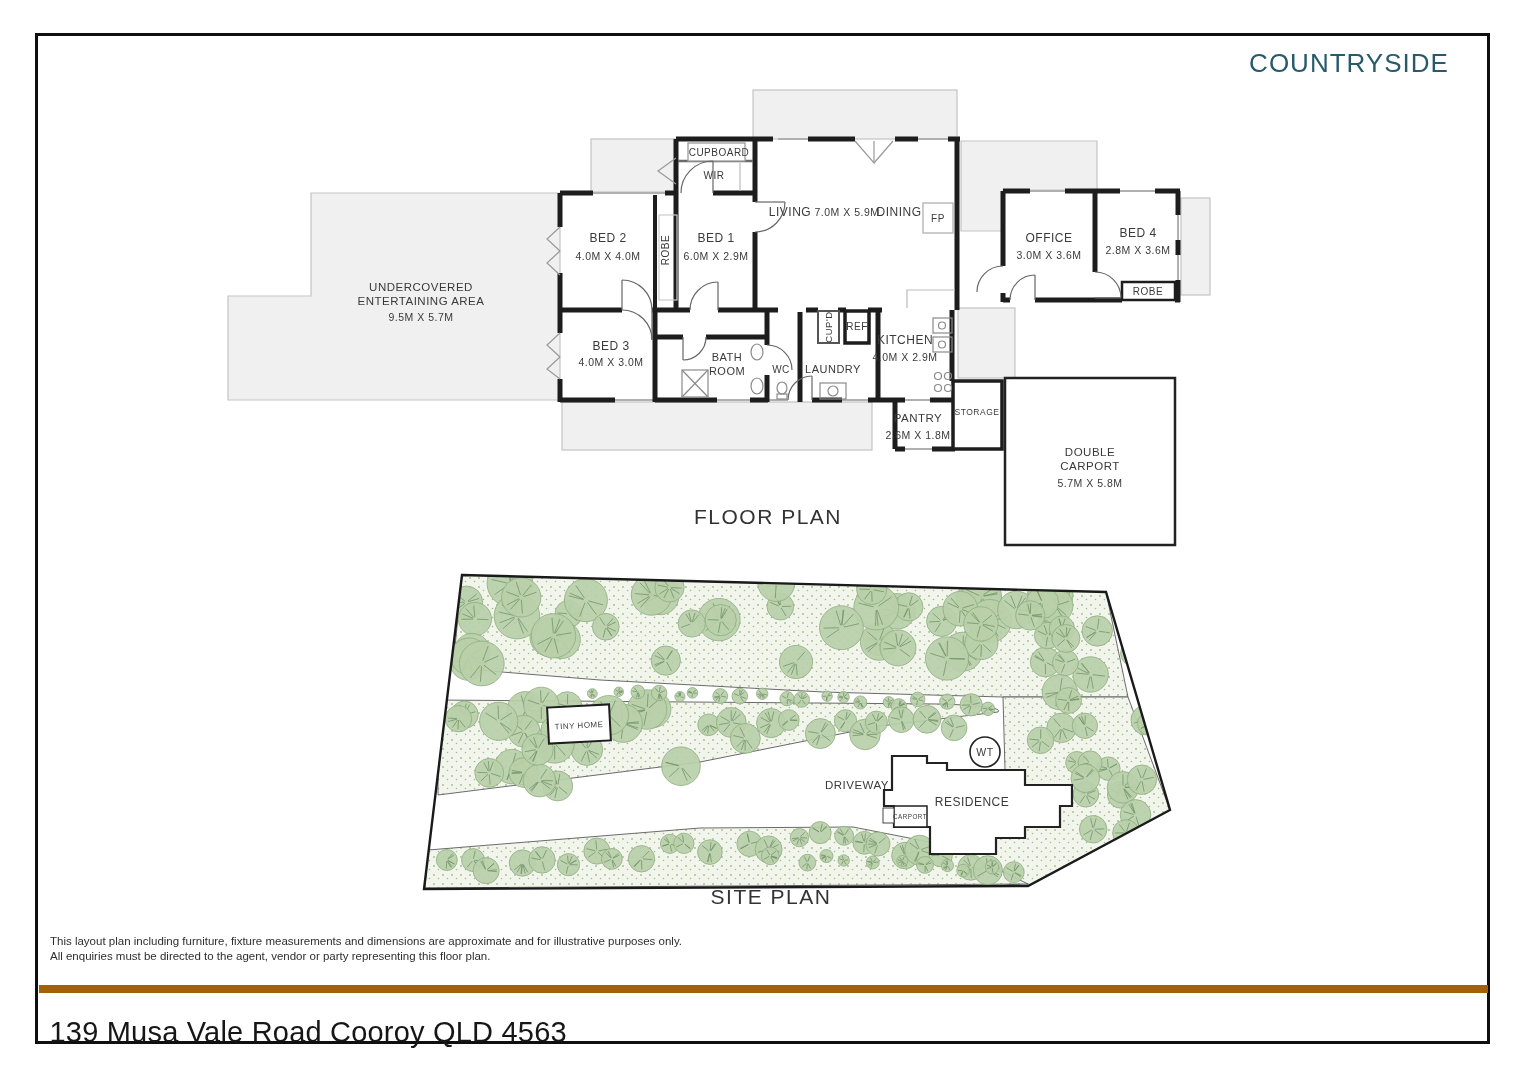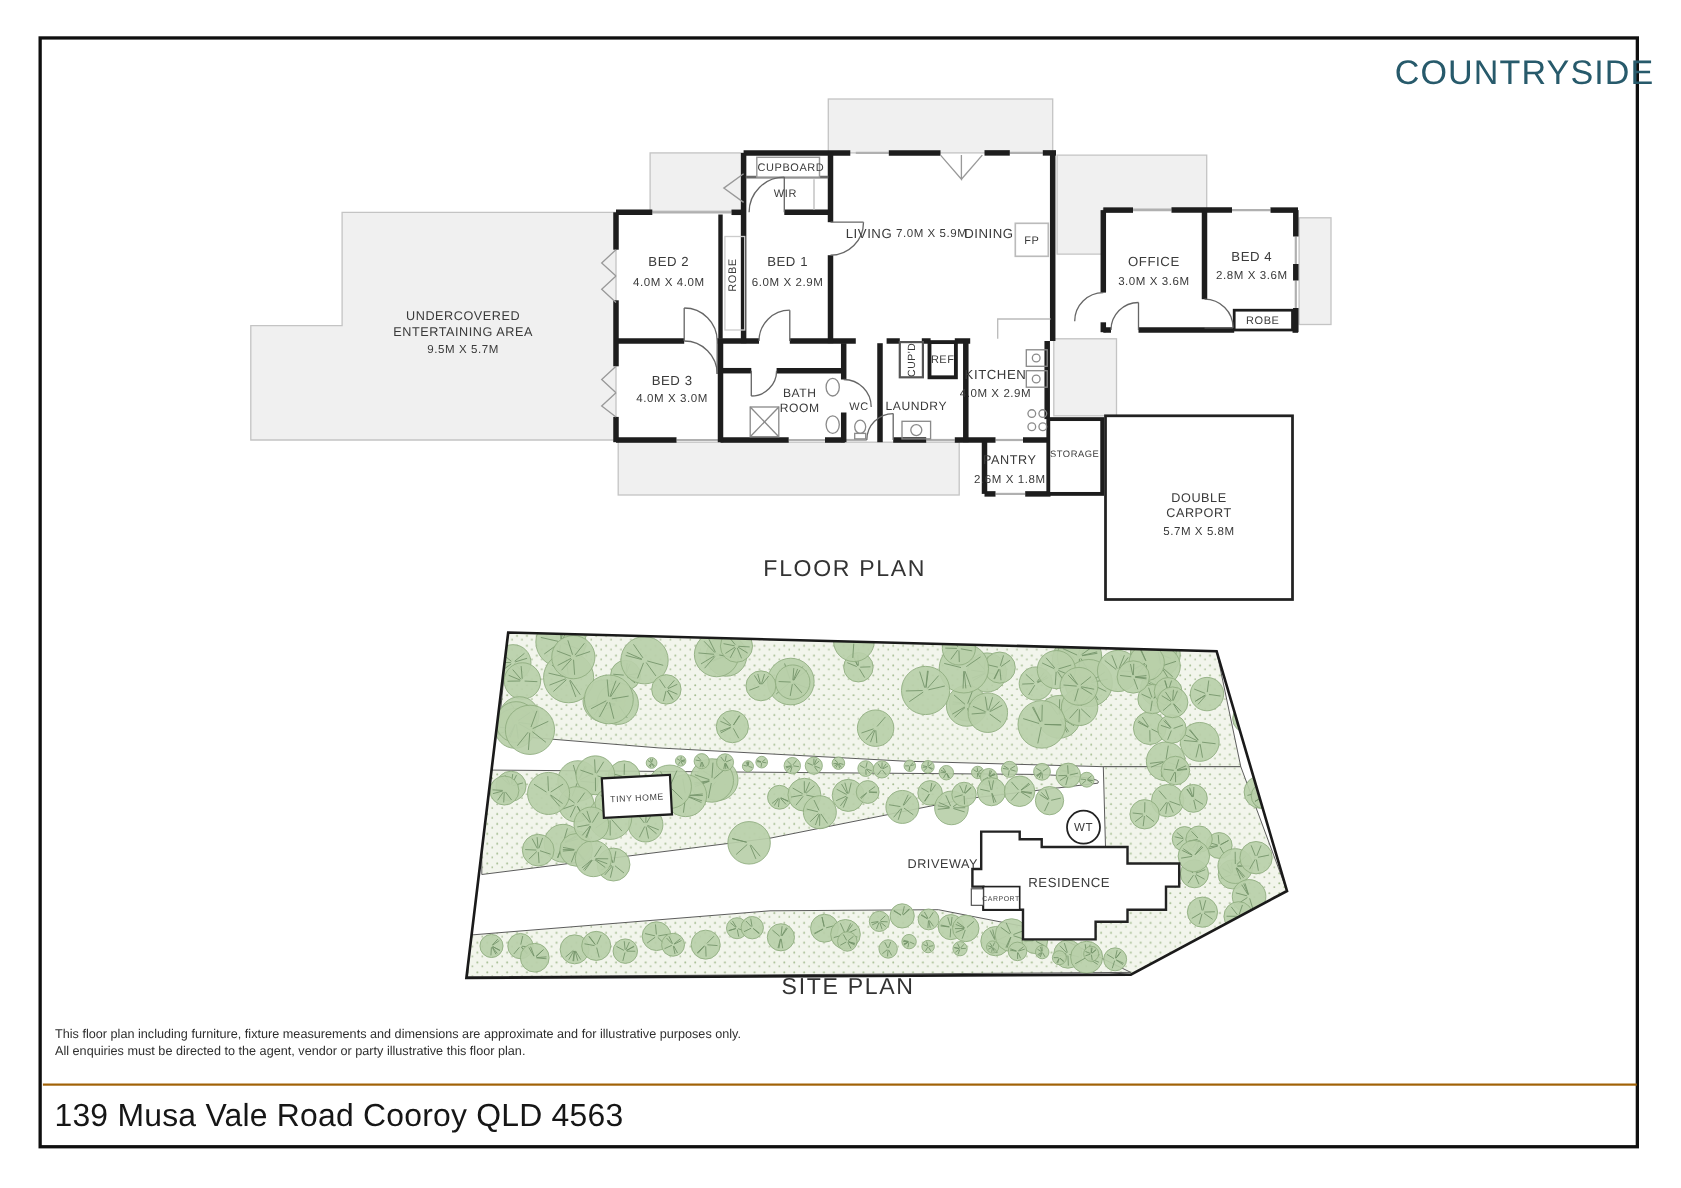--- a/index.html
+++ b/index.html
@@ -1,23 +1,23 @@
 <!DOCTYPE html>
 <html><head>
 <meta charset="utf-8">
 <style>
   html,body{margin:0;padding:0;background:#fff;}
   body{width:1528px;height:1080px;position:relative;font-family:"Liberation Sans",sans-serif;overflow:hidden;}
   #plan-svg{position:absolute;left:0;top:0;width:1528px;height:1080px;}
   .frame{position:absolute;left:35px;top:33px;width:1449px;height:1005px;border:3.5px solid #0f0f0f;pointer-events:none;}
   .logo{position:absolute;left:1194px;top:50px;width:310px;text-align:center;color:#275a6b;}
-  .logo-main{font-size:31px;letter-spacing:1px;font-weight:500;line-height:1.0;text-align:right;}
+  .logo-main{font-size:26px;letter-spacing:1px;font-weight:500;line-height:1.0;}
   .logo-sub{font-size:19px;letter-spacing:1.5px;font-weight:400;margin-top:3px;}
   .disclaimer{position:absolute;left:50px;top:934px;font-size:11.5px;color:#2e2e2e;line-height:1.28;}
-  .address-band{position:absolute;left:38.5px;top:985px;width:1449px;height:56px;border-top:2px solid #a16207;display:flex;align-items:center;}
+  .address-band{position:absolute;left:38.5px;top:985px;width:1449px;height:56px;border-top:8px solid #a16207;display:flex;align-items:flex-end;}
   .address-text{font-size:29px;color:#161616;padding-left:11px;letter-spacing:0.2px;}
   svg text{fill:#3a3a3a;font-family:"Liberation Sans",sans-serif;letter-spacing:.5px;}
   .rm{font-size:12px;}
   .dim{font-size:10.5px;}
   .sm{font-size:10px;}
   .title-lbl{font-size:21px;letter-spacing:1.5px;fill:#333;}
 </style>
 </head>
 <body>
 
@@ -1777,19 +1777,19 @@
   </g>
 </svg>
 
 <div class="frame"></div>
 
 <div class="logo" style="color: rgb(39, 90, 107);">
   <div class="logo-main">COUNTRYSIDE</div>
 </div>
 
 <div class="disclaimer">
-  <div>This floor plan including furniture, fixture measurements and dimensions are approximate and for illustrative purposes only.</div>
-  <div>All enquiries must be directed to the agent, vendor or party illustrative this floor plan.</div>
+  <div>This layout plan including furniture, fixture measurements and dimensions are approximate and for illustrative purposes only.</div>
+  <div>All enquiries must be directed to the agent, vendor or party representing this floor plan.</div>
 </div>
 
 <div class="address-band">
   <div class="address-text">139 Musa Vale Road Cooroy QLD 4563</div>
 </div>
 
 </body></html>

